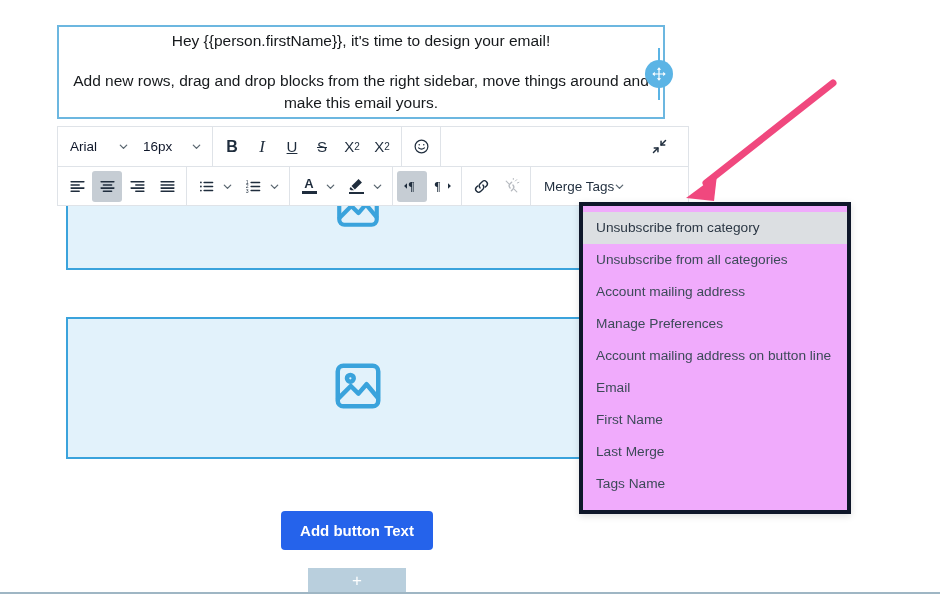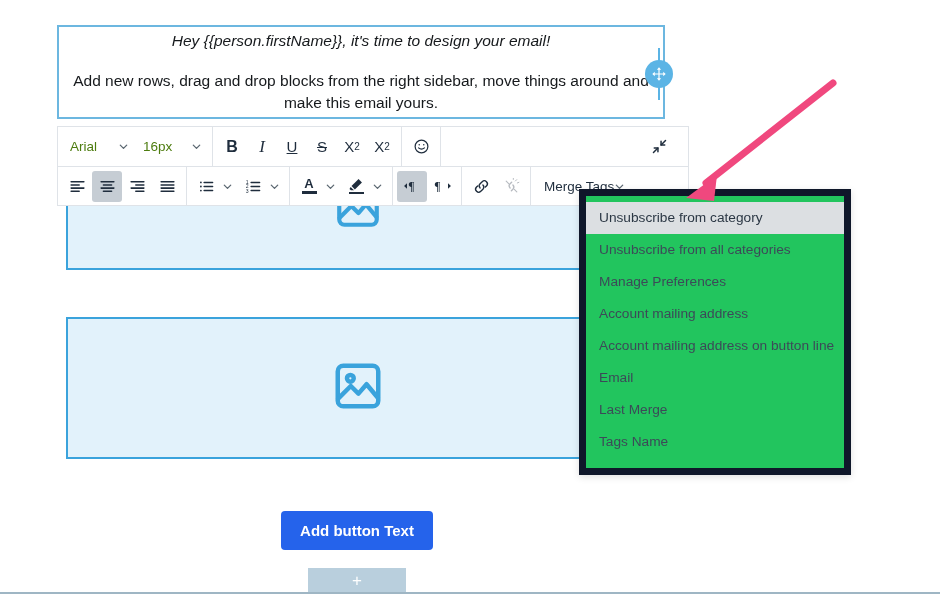--- a/index.html
+++ b/index.html
@@ -17,21 +17,21 @@
     width: 608px; height: 94px;
     border: 2px solid #6cb7e0; background: #ffffff;
     display: flex; flex-direction: column;
     align-items: center; justify-content: center;
     padding: 6px 14px;
   }
   .text-line {
     text-align: center; color: #16191c;
     font-size: 15.5px; line-height: 22px; width: 100%;
   }
-  .text-line.l1 { margin-bottom: 18px; font-style: italic; }
+  .text-line.l1 { margin-bottom: 18px; }
 
   .drag-handle {
     position: absolute; left: 645px; top: 60px;
     width: 28px; height: 28px; border-radius: 50%;
     background: #5bb4e5; display: flex;
     align-items: center; justify-content: center; z-index: 6;
   }
   .drag-handle svg { display:block; }
   .handle-stem {
     position: absolute; left: 658px; top: 48px;
@@ -59,40 +59,40 @@
     border-radius: 3px; color: #1f2d3d; cursor: pointer;
     font-size: 15px; padding: 0 3px;
   }
   .tb-btn.active { background: #c6cdd4; }
   .tb-btn.disabled { opacity: 0.32; }
   .tb-btn svg { display: block; }
 
   .tb-select {
     display: flex; align-items: center; gap: 2px;
     height: 31px; padding: 0 6px 0 8px; cursor: pointer;
-    color: #4d7c0f; font-size: 13.5px; white-space: nowrap;
+    color: #0f172a; font-size: 13.5px; white-space: nowrap;
   }
   .tb-select .cap { min-width: 46px; }
   .chev { width: 11px; height: 11px; flex: none; color:#5a6670; }
   .chev svg { display:block; }
 
   .split { display: flex; align-items: center; }
   .split .chev { margin: 0 5px 0 1px; }
 
   .merge-tags {
     display: flex; align-items: center; 
     height: 31px; padding: 0 9px; cursor: pointer;
     font-size: 13.5px; color: #1f2d3d; white-space: nowrap;
   }
 
   
   .dropdown {
-    position: absolute; left: 579px; top: 189px;
-    width: 272px; background: #22c55e;
-    border: 7px solid #0f172a;
+    position: absolute; left: 579px; top: 202px;
+    width: 272px; background: #f0abfc;
+    border: 4px solid #0f172a;
     box-shadow: 0 2px 7px rgba(0,0,0,0.13);
     z-index: 40; padding: 6px 0 10px 0;
   }
   .dd-item {
     padding: 8px 13px; font-size: 13.7px;
     color: #3c4a58; white-space: nowrap; cursor: pointer;
     line-height: 16px;
   }
   .dd-item.highlight { background: #dcdfe2; color: #2b3744; }
 
@@ -358,24 +358,25 @@
               </svg>
           </span>
         </div>
       </div>
     </div>
   </div>
 
   <div class="dropdown">
     <div class="dd-item highlight">Unsubscribe from category</div>
     <div class="dd-item">Unsubscribe from all categories</div>
+    <div class="dd-item">Account mailing address</div>
     <div class="dd-item">Manage Preferences</div>
-    <div class="dd-item">Account mailing address</div>
     <div class="dd-item">Account mailing address on button line</div>
     <div class="dd-item">Email</div>
+    <div class="dd-item">First Name</div>
     <div class="dd-item">Last Merge</div>
     <div class="dd-item">Tags Name</div>
   </div>
 
   <div class="arrow-annot">
     <svg width="190" height="160" viewBox="0 0 190 160">
       <path d="M163 28 L36 128" stroke="#f0487e" stroke-width="7" stroke-linecap="round" fill="none"></path>
       <path d="M16 143 L47 120 L44 146 Z" fill="#f0487e"></path>
     </svg>
   </div>

